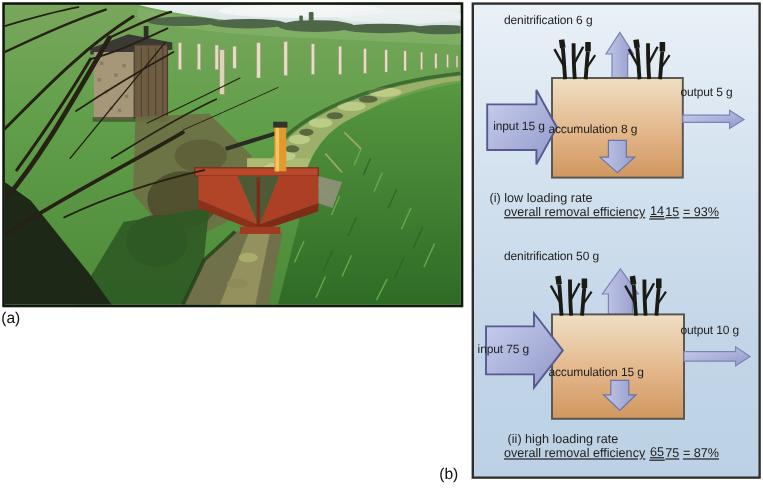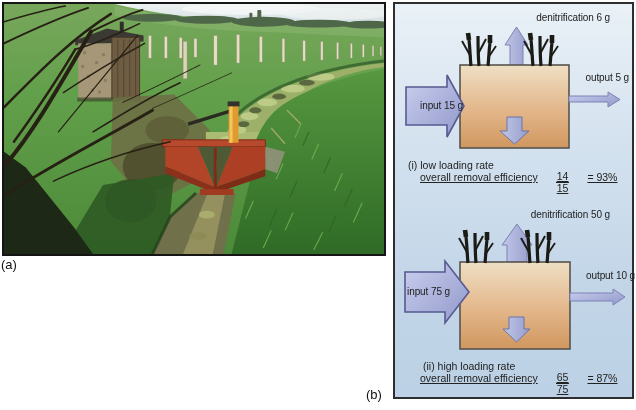--- a/index.html
+++ b/index.html
@@ -14,26 +14,26 @@
   .panel-label{position:absolute;font-size:13px;color:#111;}
   #label-a{left:1px;top:257px;}
   #label-b{left:366px;top:387px;}
 
   
   .panel{position:absolute;left:393px;top:2px;width:241px;height:397px;box-sizing:border-box;
          border:2px solid #2e2e2e;
          background:linear-gradient(180deg,#eaf1f7 0%,#d4e2ef 35%,#c3d6e8 70%,#bcd1e5 100%);}
   .panel svg.diag{position:absolute;left:0;top:0;width:237px;height:393px;}
 
-  .dlabel{position:absolute;font-size:10px;line-height:1.15;text-align:right;
+  .dlabel{position:absolute;font-size:10px;line-height:1.15;text-align:left;
           letter-spacing:-0.1px;color:#222;}
   .cap1{position:absolute;font-size:10.5px;color:#222;}
   .cap2{position:absolute;font-size:10.5px;color:#222;display:flex;align-items:flex-start;white-space:nowrap;text-decoration:underline;}
-  .frac{display:inline-flex;flex-direction:column;align-items:center;line-height:1.05;
-        margin:0 18px;font-size:10.5px;}
+  .frac{display:inline-flex;flex-direction:row;align-items:center;line-height:1.05;
+        margin:0 3px;font-size:10.5px;}
   .frac .num{border-bottom:1px solid #222;padding:0 1px;}
 </style>
 </head>
 <body>
 
 <div id="fig">
 
   <div class="photo">
     <svg viewBox="0 0 384 254" preserveAspectRatio="none">
       <defs>
@@ -268,33 +268,35 @@
         <use href="#reeds" x="83" y="259"></use>
         <use href="#reeds" x="145" y="259"></use>
         <polygon points="10,268 50,268 50,257 74,288 50,319 50,308 10,308" fill="url(#arrG)" stroke="#565a91" stroke-width="1.6"></polygon>
         <polygon points="114,313 129,313 129,325 135,325 121.5,338 108,325 114,325" fill="url(#arrV)" stroke="#6a74a8" stroke-width="1"></polygon>
         <polygon points="175,289 218,289 218,285 230,293 218,301 218,297 175,297" fill="url(#arrG)" stroke="#7c83b3" stroke-width="1"></polygon>
       </g>
     </svg>
 
     <div class="dlabel" style="left:25px;top:8px;width:190px;">denitrification 6 g</div>
     <div class="dlabel" style="left:16px;top:96px;width:52px;">input 15 g</div>
+    <div class="dlabel" style="left:62px;top:99px;width:112px;">accumulation 8 g</div>
     <div class="dlabel" style="left:172px;top:68px;width:62px;">output 5 g</div>
     <div class="cap1" style="left:13px;top:155px;">(i) low loading rate</div>
     <div class="cap2" style="left:25px;top:167px;">
       <span>overall removal efficiency</span>
       <span class="frac">
         <span class="num">14</span>
         <span class="den">15</span>
       </span>
       <span>= 93%</span>
     </div>
 
     <div class="dlabel" style="left:25px;top:205px;width:190px;">denitrification 50 g</div>
     <div class="dlabel" style="left:3px;top:282px;width:52px;">input 75 g</div>
+    <div class="dlabel" style="left:62px;top:301px;width:114px;">accumulation 15 g</div>
     <div class="dlabel" style="left:172px;top:266px;width:68px;">output 10 g</div>
     <div class="cap1" style="left:28px;top:356px;">(ii) high loading rate</div>
     <div class="cap2" style="left:25px;top:368px;">
       <span>overall removal efficiency</span>
       <span class="frac">
         <span class="num">65</span>
         <span class="den">75</span>
       </span>
       <span>= 87%</span>
     </div>

